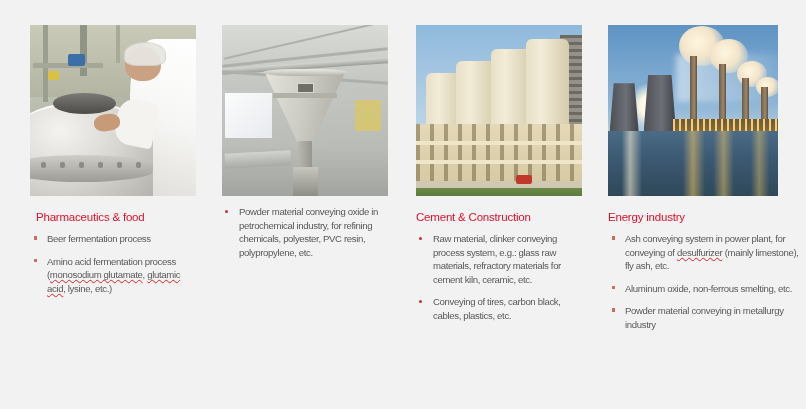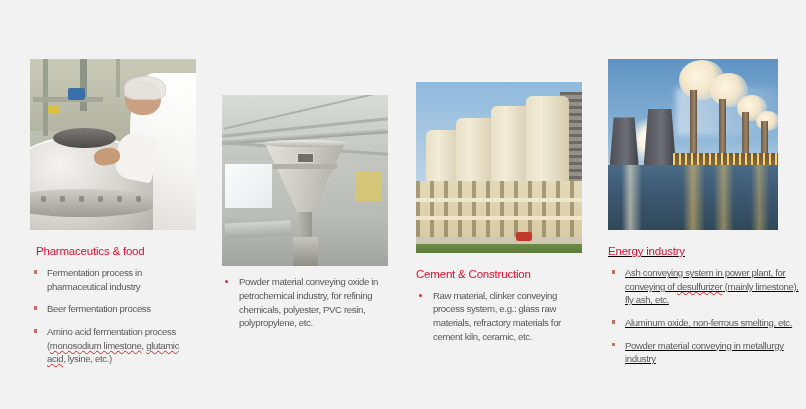--- a/index.html
+++ b/index.html
@@ -21,31 +21,31 @@
     box-sizing: border-box;
   }
   .columns {
     position: absolute;
     left: 0;
     top: 0;
     width: 806px;
     height: 409px;
     display: flex;
     flex-direction: row;
-    align-items: center;
+    align-items: flex-start;
   }
   .column {
     position: relative;
     box-sizing: border-box;
     padding-top: 25px;
   }
   .col-0 { width: 194px; padding-left: 30px; }
   .col-1 { width: 194px; padding-left: 28px; }
   .col-2 { width: 194px; padding-left: 28px; }
-  .col-3 { width: 224px; padding-left: 26px; text-decoration: underline; }
+  .col-3 { width: 224px; padding-left: 26px; }
 
   .photo {
     width: 166px;
     height: 171px;
     position: relative;
     overflow: hidden;
     background: #b9b4ac;
   }
   .col-3 .photo { width: 170px; }
 
@@ -276,27 +276,24 @@
               <span style="left:76%"></span>
             <span style="left:90%"></span>
           </div>
           <div class="p1-arm"></div>
           <div class="p1-hand"></div>
         </div>
       </div>
       <div class="heading">Pharmaceutics &amp; food</div>
       <ul class="bullets tick">
         <li>
-          <span>Fermentation process in pharmaceutical industry</span>
-        </li>
-        <li>
           <span>Beer fermentation process</span>
         </li>
         <li>
-          <span>Amino acid fermentation process (<span class="squiggle">monosodium limestone</span>, <span class="squiggle">glutamic acid</span>, lysine, etc.)</span>
+          <span>Amino acid fermentation process (<span class="squiggle">monosodium glutamate</span>, <span class="squiggle">glutamic acid</span>, lysine, etc.)</span>
         </li>
       </ul>
     </div>
 
     <div class="column col-1">
       <div class="photo">
         <div class="photo-inner">
           <div class="p2-bg"></div>
           <div class="p2-roof"></div>
           <div class="p2-beam p2-b3"></div>
@@ -336,20 +333,23 @@
           <div class="p3-slab" style="bottom:30%"></div>
           <div class="p3-slab" style="bottom:19%"></div>
           <div class="p3-ground"></div>
           <div class="p3-truck"></div>
         </div>
       </div>
       <div class="heading">Cement &amp; Construction</div>
       <ul class="bullets dot">
         <li>
           <span>Raw material, clinker conveying process system, e.g.: glass raw materials, refractory materials for cement kiln, ceramic, etc.</span>
+        </li>
+        <li>
+          <span>Conveying of tires, carbon black, cables, plastics, etc.</span>
         </li>
       </ul>
     </div>
 
     <div class="column col-3">
       <div class="photo">
         <div class="photo-inner">
           <div class="p4-sky"></div>
           <div class="p4-sun"></div>
           <div class="p4-smear"></div>

